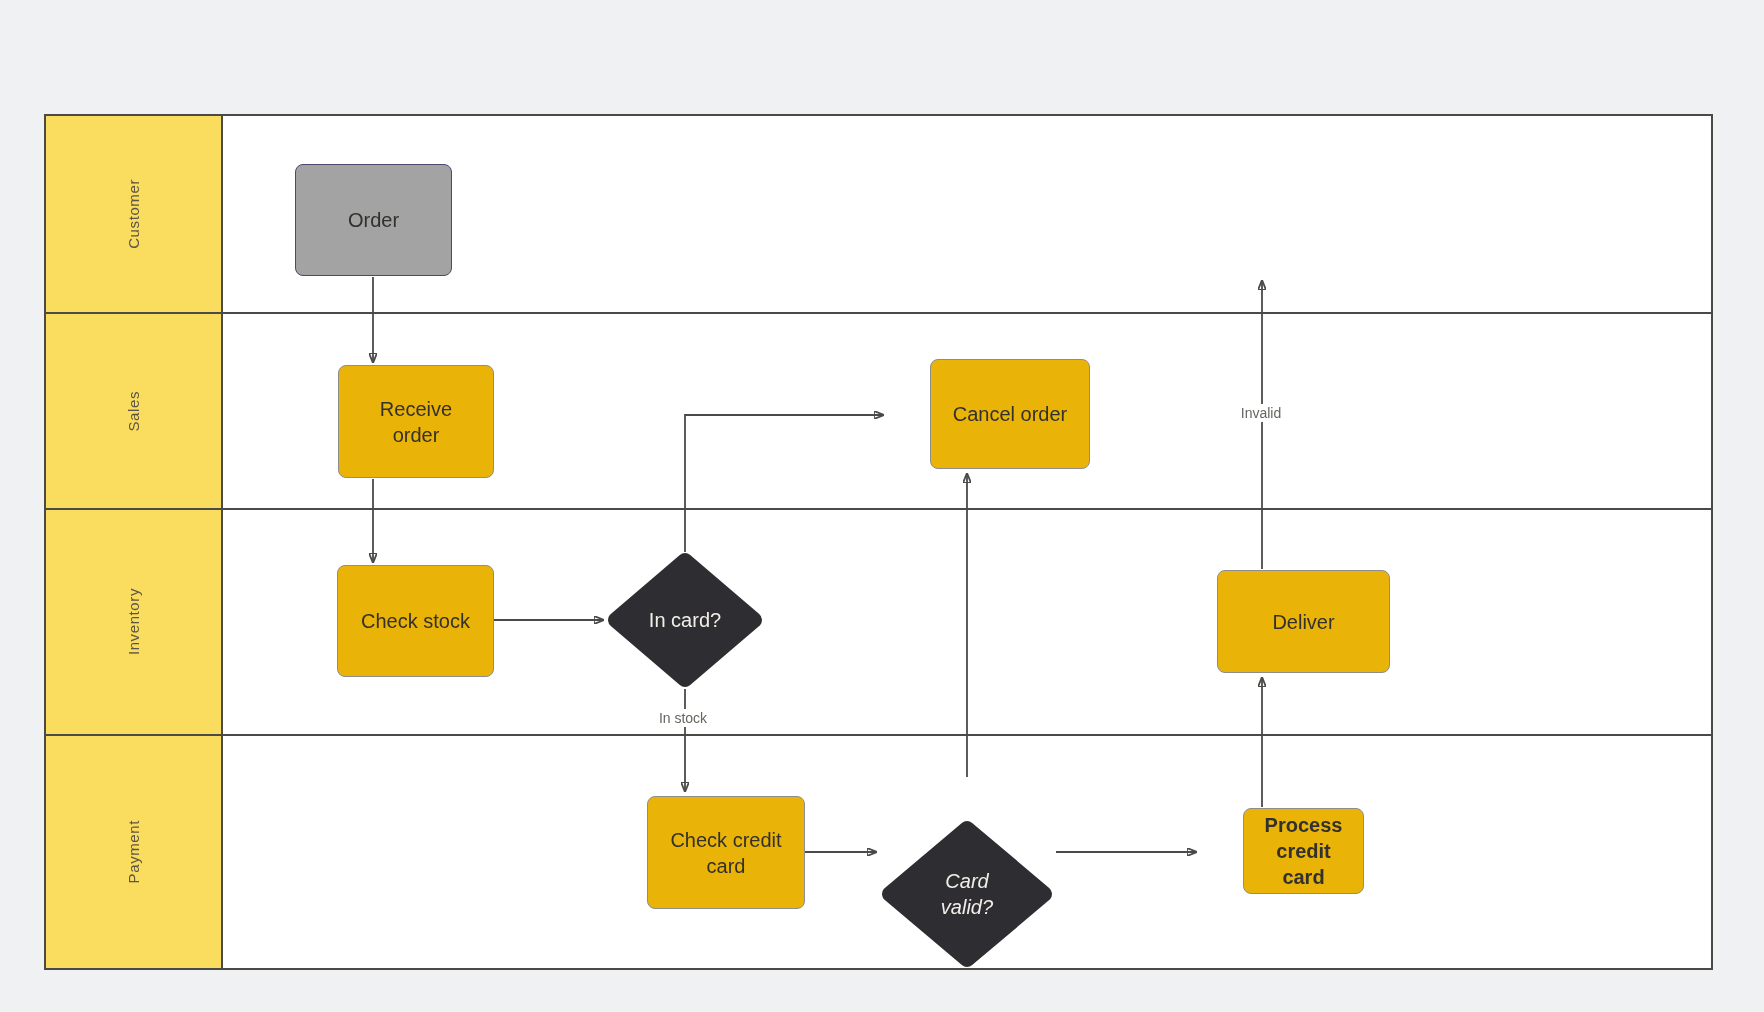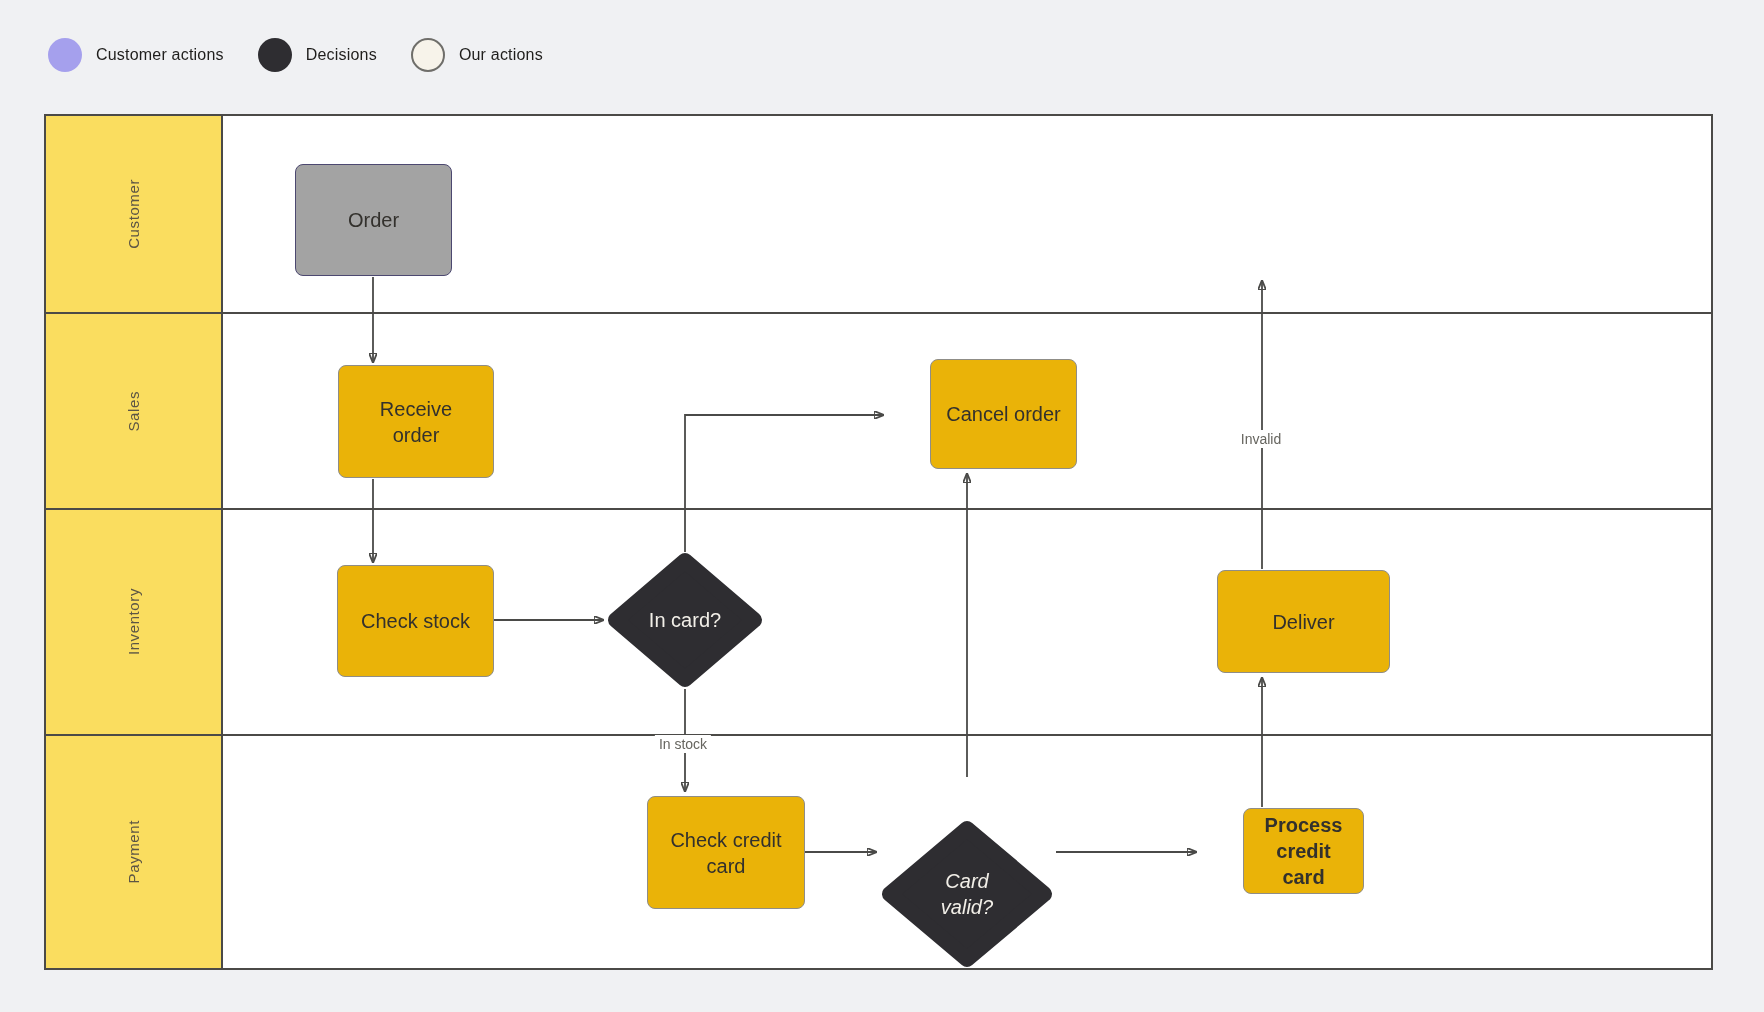--- a/index.html
+++ b/index.html
@@ -29,32 +29,32 @@
                display:flex; align-items:center; justify-content:center; }
   .lane-head span { writing-mode:vertical-rl; transform:rotate(180deg);
                     font-size:15px; color:#5c5545; letter-spacing:0.6px; }
   .lane-body { flex:1; background:#ffffff; }
 
   
   svg.edges { position:absolute; left:0; top:0; width:1764px; height:1012px; pointer-events:none; z-index:2; }
   svg.edges path { fill:none; stroke:#4a4a48; stroke-width:1.8; }
 
   .edge-label { position:absolute; z-index:4; transform:translate(-50%,-50%);
-                font-size:14px; color:#66655f; background:#ffffff; padding:1px 4px;margin-top:26px; }
+                font-size:14px; color:#66655f; background:#ffffff; padding:1px 4px; }
 
   
   .node { position:absolute; z-index:3; display:flex; align-items:center; justify-content:center;
           text-align:center; font-size:20px; line-height:1.3; color:#33312d; border-radius:8px; }
   .node-customer { background:#a3a3a3; border:1.6px solid #4c4870; }
   .node-ours     { background:#eab308; border:1.6px solid #8f8d87;margin-left:42px; }
 
   .n-order          { left:295px; top:164px; width:157px; height:112px; }
   .n-receive        { left:1172px; top:172px; width:178px; height:104px; }
   .n-receive-order  { left:296px; top:365px; width:156px; height:113px; }
-  .n-cancel-order   { left:888px; top:359px; width:147px; height:110px; }
+  .n-cancel-order   { left:888px; top:359px; width:160px; height:110px; }
   .n-check-stock    { left:295px; top:565px; width:157px; height:112px; }
   .n-deliver        { left:1175px; top:570px; width:173px; height:103px; }
   .n-check-credit   { left:605px; top:796px; width:158px; height:113px; }
   .n-process-credit { left:1201px; top:808px; width:121px; height:86px;font-weight:bold; }
 
   .n-receive-order  .node-label { max-width:92px; }
   .n-check-credit   .node-label { max-width:112px; }
   .n-process-credit .node-label { max-width:80px; }
 
   
@@ -64,34 +64,20 @@
   .diamond svg { position:absolute; inset:0; }
   .diamond .node-label { position:absolute; inset:0; display:flex; align-items:center; justify-content:center;
                          text-align:center; color:#f2efe8; font-size:20px; line-height:1.3; }
   .diamond .node-label span { max-width:76px; }
 </style>
 </head>
 <body>
 
 <div class="stage">
 
-  <div class="legend">
-    <div class="legend-item">
-      <span class="legend-dot dot-customer"></span>
-      <span class="legend-label">Customer actions</span>
-    </div>
-    <div class="legend-item">
-      <span class="legend-dot dot-decision"></span>
-      <span class="legend-label">Decisions</span>
-    </div>
-    <div class="legend-item">
-      <span class="legend-dot dot-ours"></span>
-      <span class="legend-label">Our actions</span>
-    </div>
-  </div>
 
   <div class="table">
     <div class="lane lane-customer">
       <div class="lane-head">
         <span>Customer</span>
       </div>
       <div class="lane-body"></div>
     </div>
     <div class="lane lane-sales">
       <div class="lane-head">

